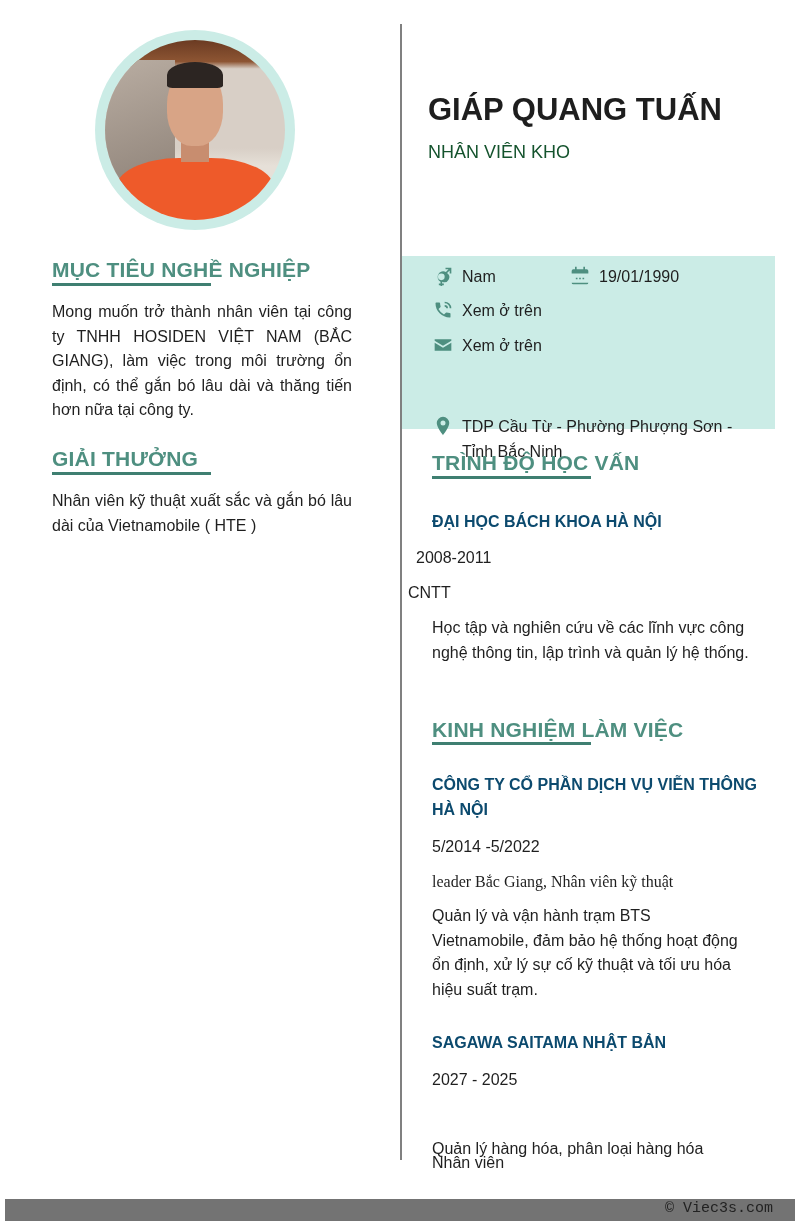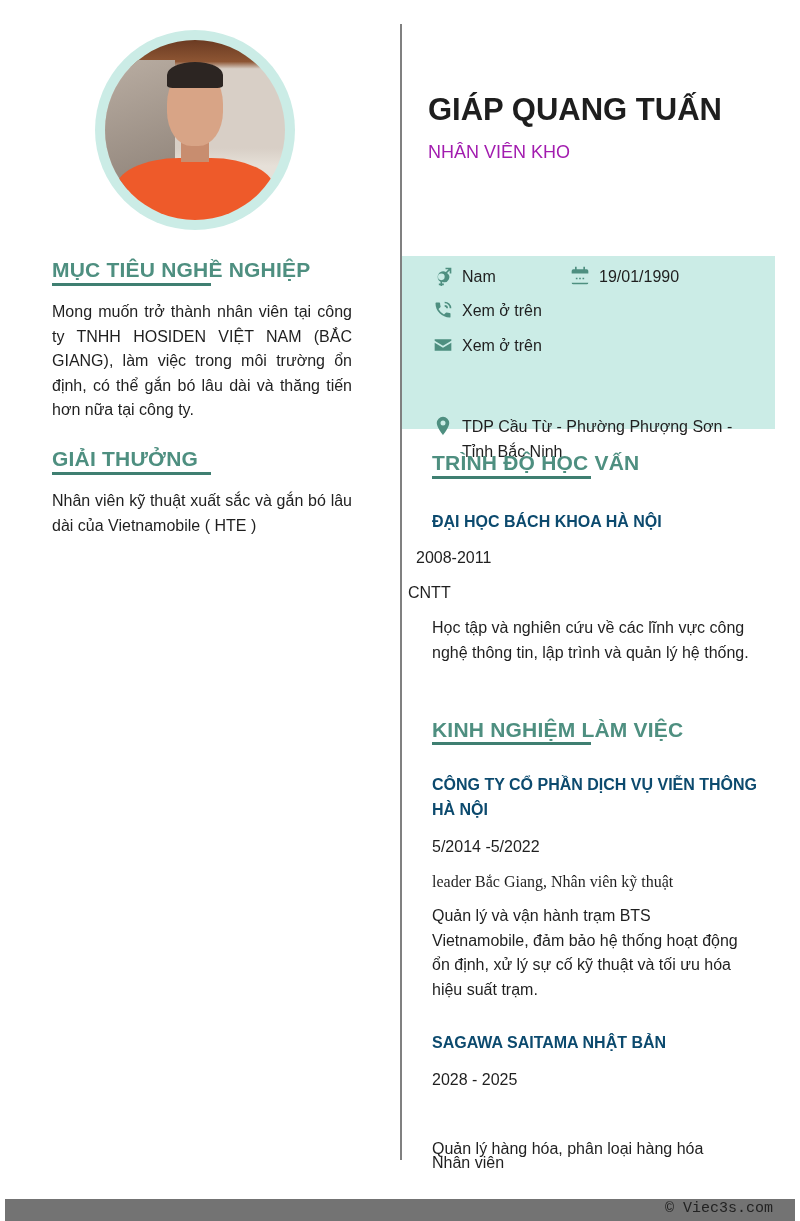--- a/index.html
+++ b/index.html
@@ -11,21 +11,21 @@
   .avatar .wall { position:absolute; left:0; top:20px; width:70px; height:130px; background:linear-gradient(160deg,#b9ada2,#8e8278); }
   .avatar .head { position:absolute; left:62px; top:28px; width:56px; height:78px; border-radius:46% 46% 44% 44%; background:#d8a486; }
   .avatar .hair { position:absolute; left:62px; top:22px; width:56px; height:26px; border-radius:50% 50% 10% 10%; background:#2c2522; }
   .avatar .neck { position:absolute; left:76px; top:100px; width:28px; height:22px; background:#c88d6f; }
   .avatar .shirt { position:absolute; left:10px; top:118px; width:160px; height:80px; border-radius:40% 40% 0 0; background:#ee5a2a; }
   .section-title { position:absolute; font-weight:bold; font-size:21px; color:#4e8f80; letter-spacing:0.2px; }
   .title-bar { position:absolute; height:3px; width:159px; background:#3f7f71; }
   .para { position:absolute; font-size:16px; line-height:24.6px; }
   .justify { text-align:justify; }
   .name { position:absolute; left:428px; top:92px; font-size:31px; font-weight:bold; color:#1e1e1e; }
-  .job { position:absolute; left:428px; top:142px; font-size:18px; color:#a21caf; }
+  .job { position:absolute; left:428px; top:142px; font-size:18px; color:#14532d; }
   .contact-box { position:absolute; left:402px; top:256px; width:373px; height:173px; background:#cbece6; }
   .c-row { position:absolute; display:flex; align-items:flex-start; font-size:16px; line-height:24.6px; }
   .c-icon { width:22px; height:22px; margin-right:8px; display:inline-flex; align-items:center; justify-content:center; color:#4e8f80; }
   .c-icon svg { width:20px; height:20px; fill:#4e8f80; }
   .item-title { position:absolute; font-weight:bold; font-size:16px; line-height:24.6px; color:#0c4a6e; }
   .line { position:absolute; font-size:16px; line-height:24.6px; }
   .footer { position:absolute; left:5px; top:1199px; width:790px; height:22px; background:#737373; }
   .footer-text { position:absolute; right:22px; top:1px; font-family:"Liberation Mono", "DejaVu Sans Mono", monospace; font-size:15px; color:#222; }
 </style>
 </head>
@@ -107,19 +107,19 @@
 
 <div class="section-title" style="left:432px; top:718px;">KINH NGHIỆM LÀM VIỆC</div>
 <div class="title-bar" style="left:432px; top:742px;"></div>
 
 <div class="item-title" style="left:432px; top:773px; width:330px;">CÔNG TY CỔ PHẦN DỊCH VỤ VIỄN THÔNG HÀ NỘI</div>
 <div class="line" style="left:432px; top:835px;">5/2014 -5/2022</div>
 <div class="line" style="left:432px; top:870px;font-family:Liberation Serif, serif;">leader Bắc Giang, Nhân viên kỹ thuật</div>
 <div class="line" style="left:432px; top:904px; width:310px;">Quản lý và vận hành trạm BTS Vietnamobile, đảm bảo hệ thống hoạt động ổn định, xử lý sự cố kỹ thuật và tối ưu hóa hiệu suất trạm.</div>
 
 <div class="item-title" style="left:432px; top:1031px;">SAGAWA SAITAMA NHẬT BẢN</div>
-<div class="line" style="left:432px; top:1068px;">2028 - 2025</div>
+<div class="line" style="left:432px; top:1068px;">2027 - 2025</div>
 <div class="line" style="left:432px; top:1103px;margin-top:48px;">Nhân viên</div>
 <div class="line" style="left:432px; top:1137px;">Quản lý hàng hóa, phân loại hàng hóa</div>
 
 <div class="footer">
   <span class="footer-text">© Viec3s.com</span>
 </div>
 
 </body></html>

